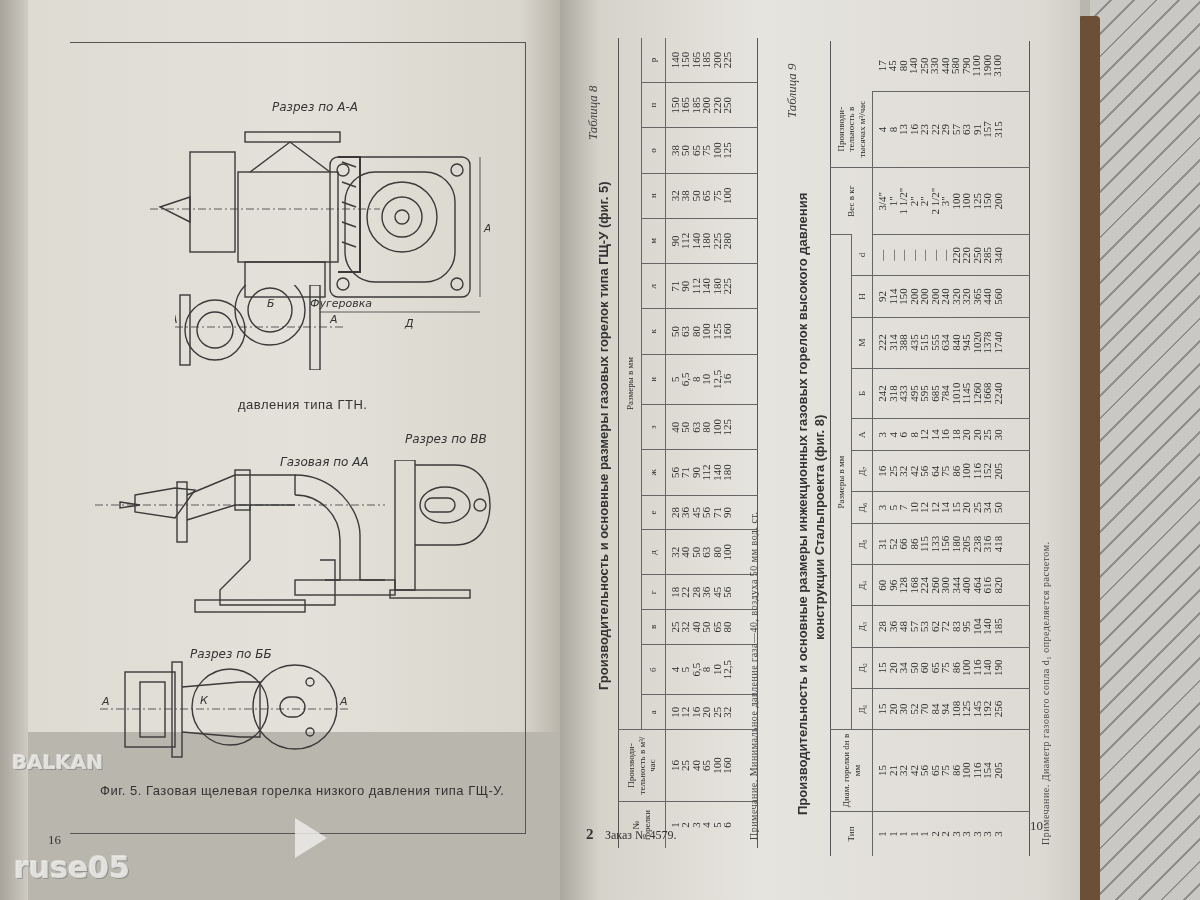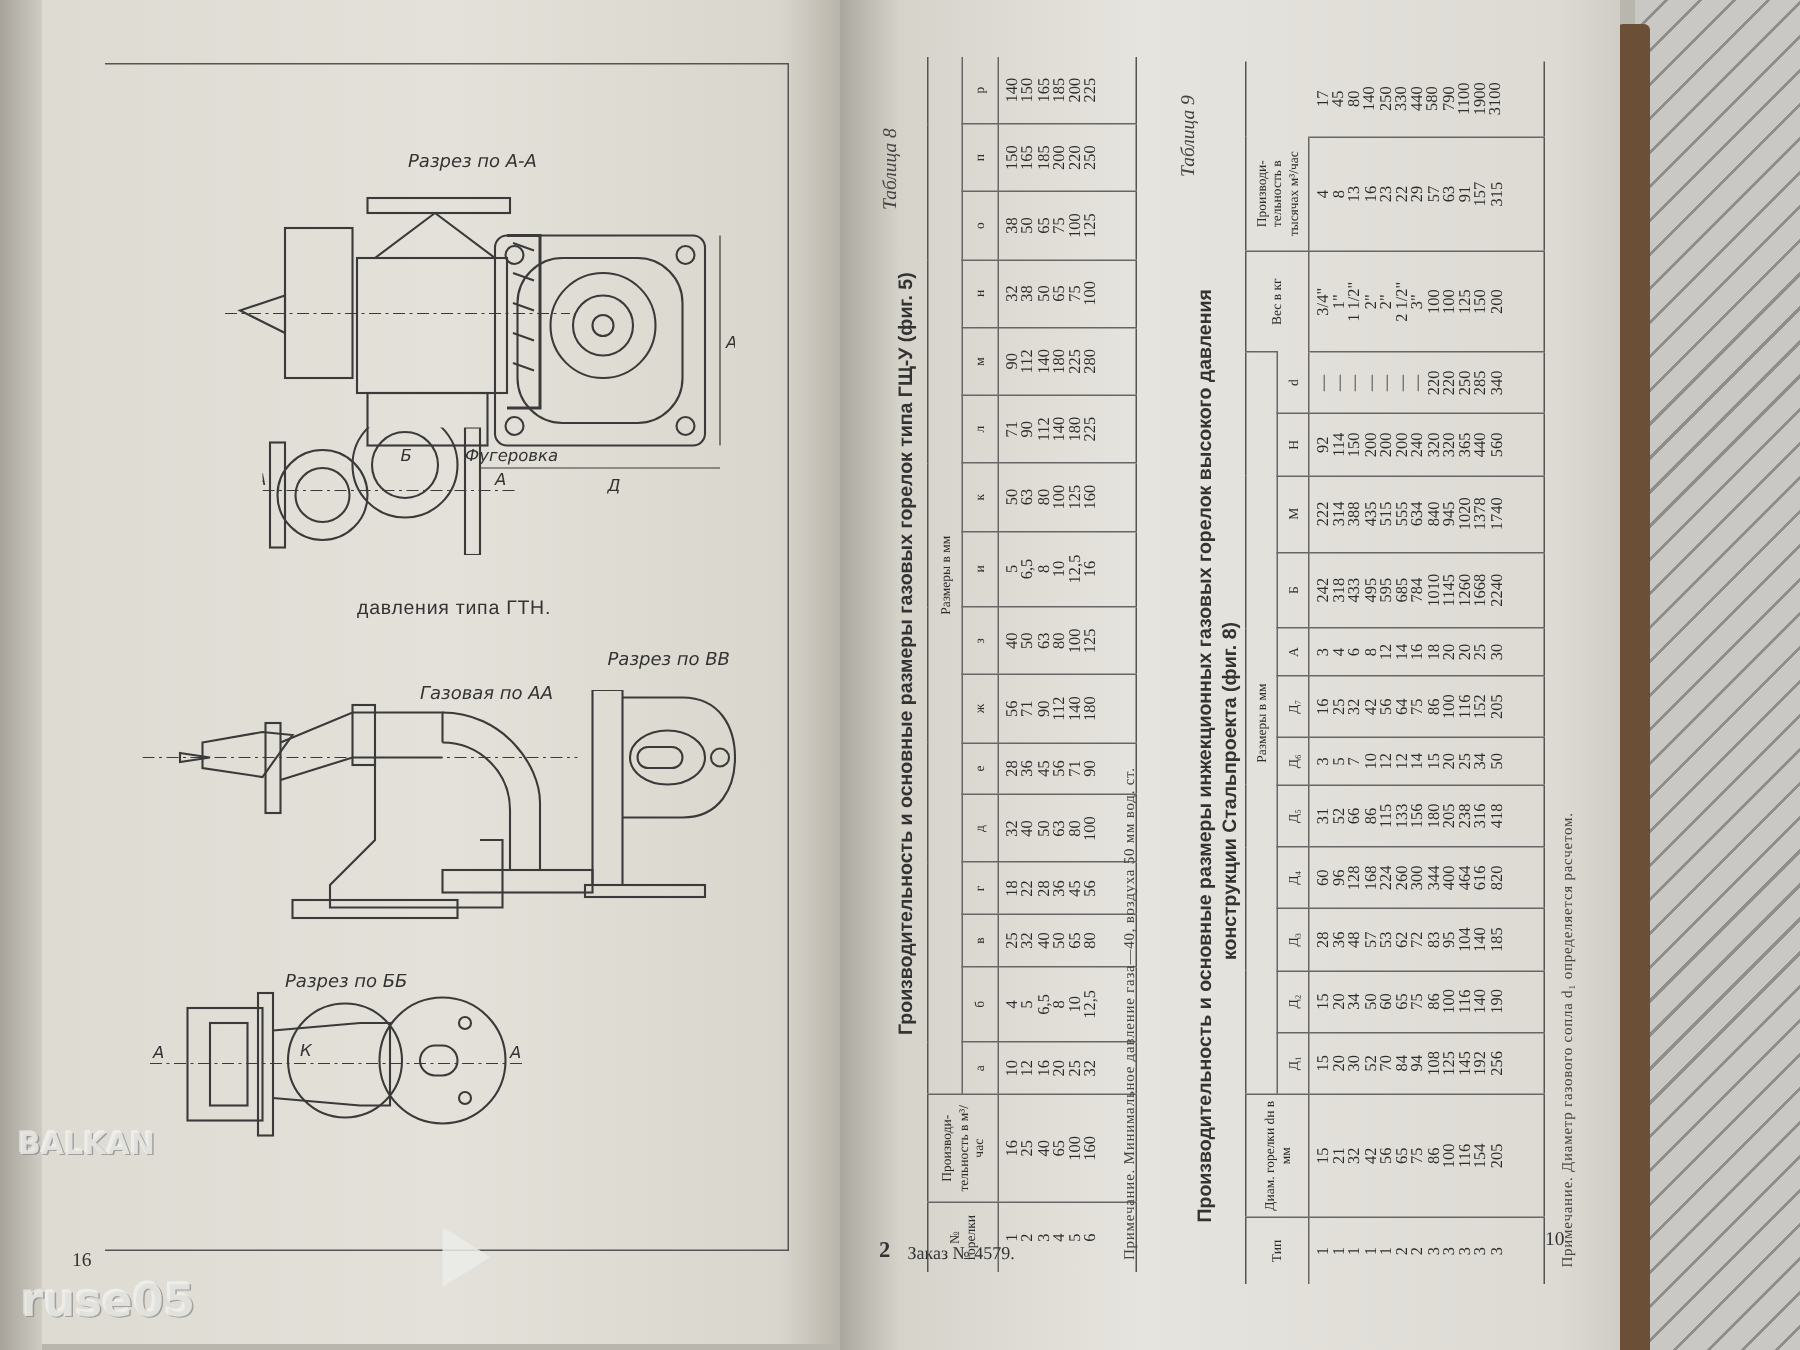--- a/index.html
+++ b/index.html
@@ -1,21 +1,21 @@
 <!DOCTYPE html>
 <html><head>
 <meta charset="utf-8">
 <style>
   html,body{margin:0;padding:0;}
   body{width:1200px;height:900px;overflow:hidden;position:relative;
     background:#b9b6ae;font-family:"Liberation Serif",serif;color:#2a2a2a;}
   .bg-stripes{position:absolute;left:1090px;top:0;width:110px;height:900px;
     background:repeating-linear-gradient(135deg,#c9c8c4 0 14px,#8f8e8a 14px 16px);}
   .cover-edge{position:absolute;left:1078px;top:16px;width:22px;height:884px;background:#6b4f36;border-radius:4px 4px 0 0;}
-  .left-page{position:absolute;left:0;top:0;width:560px;height:896px;
+  .left-page{position:absolute;left:0;top:0;width:560px;height:732px;
     background:linear-gradient(90deg,#c9c6bd 0,#dedbd3 30px,#e4e1da 300px,#d9d6cd 520px,#b9b5ab 560px);}
   .left-binding{position:absolute;left:0;top:0;width:28px;height:900px;background:linear-gradient(90deg,#a7a39a,#cfccc3);}
   .right-page{position:absolute;left:560px;top:0;width:520px;height:900px;
     background:linear-gradient(90deg,#aaa79f 0,#d6d3cb 40px,#e6e4de 200px,#dcdad3 480px,#cfcdc6 520px);}
   .left-frame{position:absolute;left:70px;top:42px;width:455px;height:790px;border:1px solid #555;border-left:none;}
   .fig-caption{position:absolute;font-family:"Liberation Sans",sans-serif;font-size:13px;color:#333;letter-spacing:0.5px;white-space:nowrap;}
   .section-label{position:absolute;font-family:"DejaVu Sans",sans-serif;font-style:italic;font-size:12px;color:#333;white-space:nowrap;}
   .drawing{position:absolute;}
   .page-num{position:absolute;font-size:13px;color:#333;}
   .watermark{position:absolute;font-family:"DejaVu Sans",sans-serif;font-weight:bold;color:rgba(235,235,232,0.85);
@@ -132,20 +132,21 @@
       <circle cx="210" cy="30" r="4"></circle>
         <circle cx="210" cy="80" r="4"></circle>
       <line x1="0" y1="57" x2="250" y2="57" stroke-dasharray="8 3 2 3" stroke-width="0.8"></line>
     </g>
     <g font-family="DejaVu Sans" font-style="italic" font-size="11" fill="#333">
       <text x="2" y="53">А</text>
         <text x="240" y="53">А</text>
         <text x="100" y="52">К</text>
     </g>
   </svg>
+  <div class="fig-caption" style="left:100px;top:783px;">Фиг. 5. Газовая щелевая горелка низкого давления типа ГЩ-У.</div>
 
   <div class="page-num" style="left:48px;top:832px;text-align:center;">16</div>
 
   <div class="watermark" style="left:12px;top:750px;font-size:20px;">BALKAN</div>
   <div class="watermark" style="left:14px;top:850px;font-size:30px;">ruse05</div>
   <div class="wm-arrow"></div>
 </div>
 
 <div class="right-page"></div>
 

